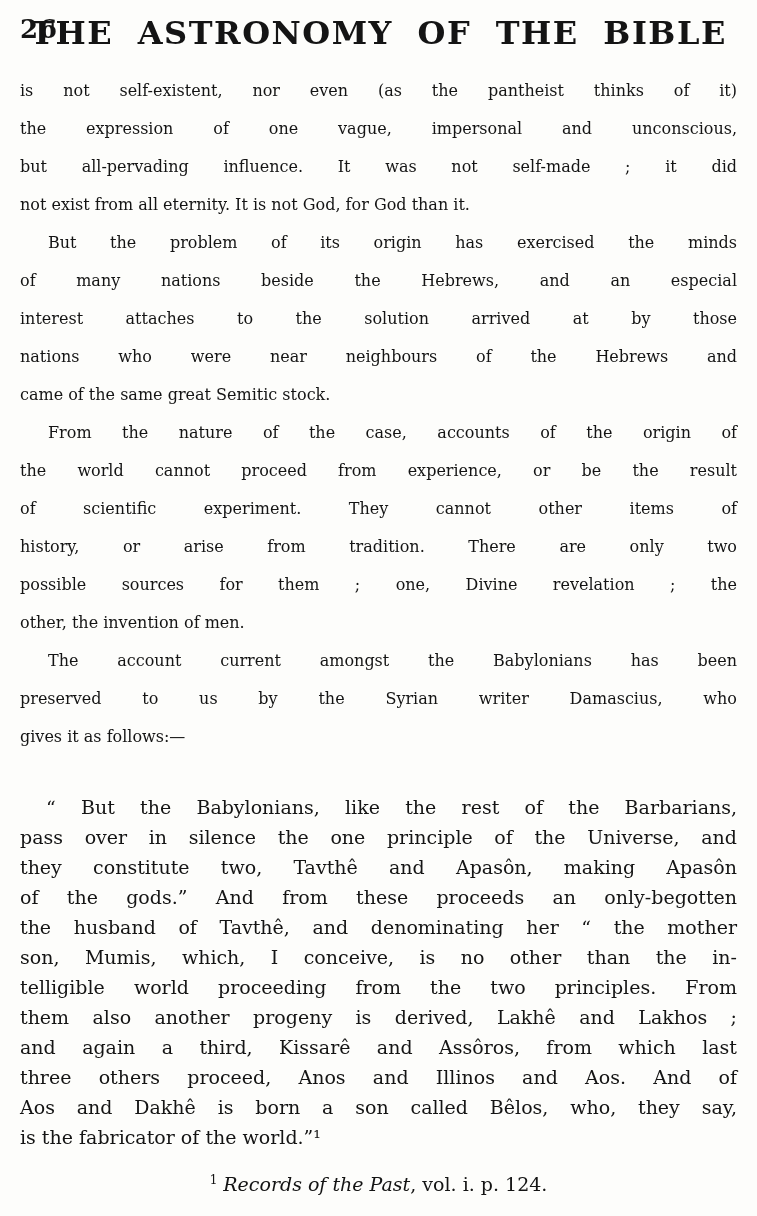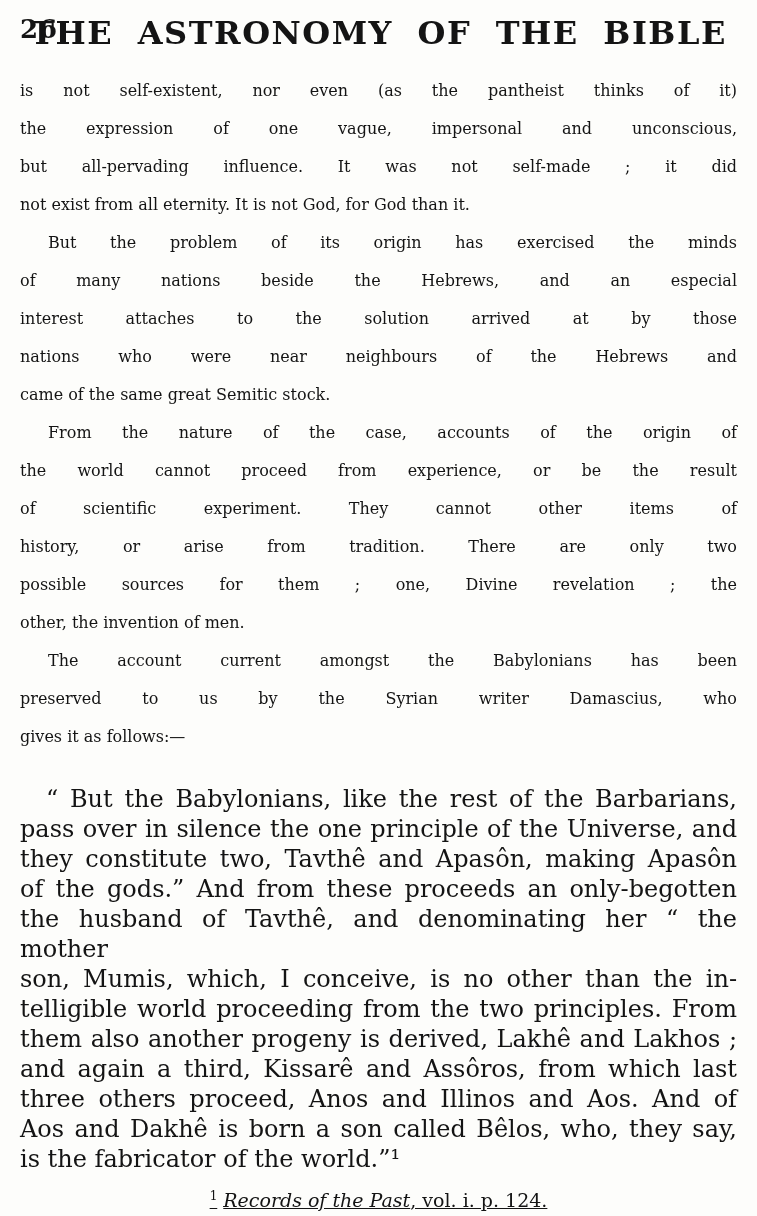--- a/index.html
+++ b/index.html
@@ -49,33 +49,32 @@
     text-align-last:justify;
   }
   .line.last{
     text-align-last:left;
   }
   .para.indent .line:first-child{
     text-indent:28px;
   }
   
   .quotation{
-    margin-top:28px;
-    font-size:24px;
+    margin-top:36px;
+    font-size:19px;
     line-height:30px;
   }
   .quotation .line:first-child{
     text-indent:26px;
   }
   
   .footnote{
-    margin-top:15px;
+    margin-top:21px;
     text-align:center;
     font-size:19px;
-    text-decoration:underline;
   }
   .footnote .fn-marker{
     font-size:12px;
     vertical-align:super;
     margin-right:6px;
   }
   .footnote .fn-source{
     font-style:italic;
   }
 </style>

